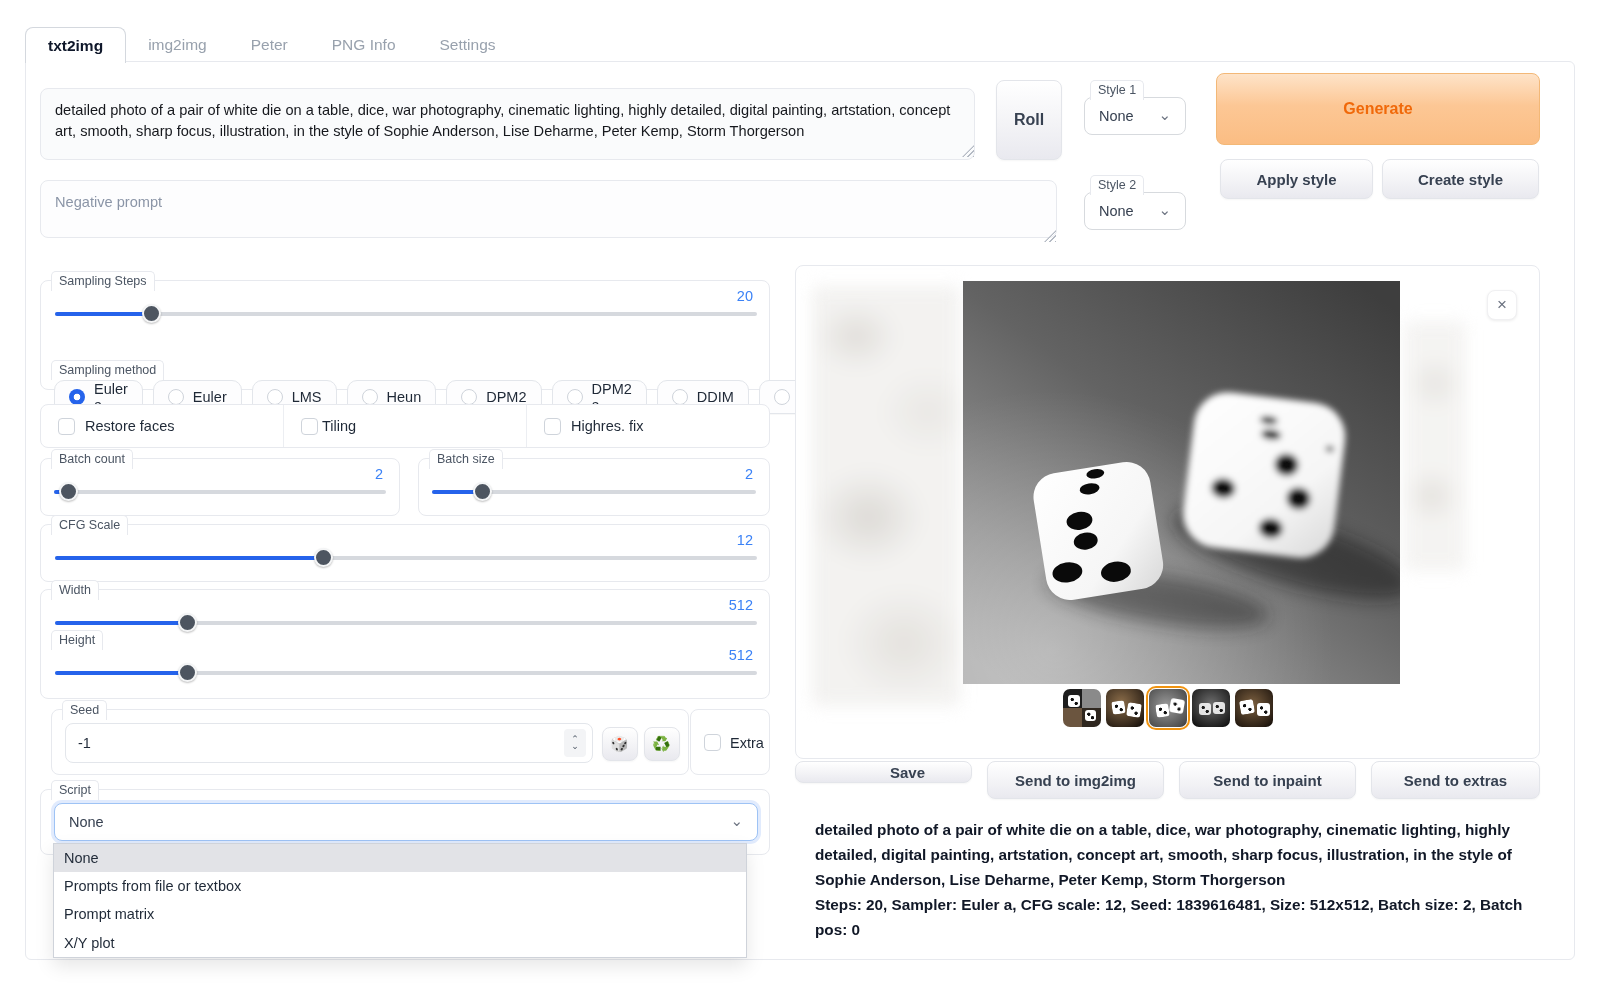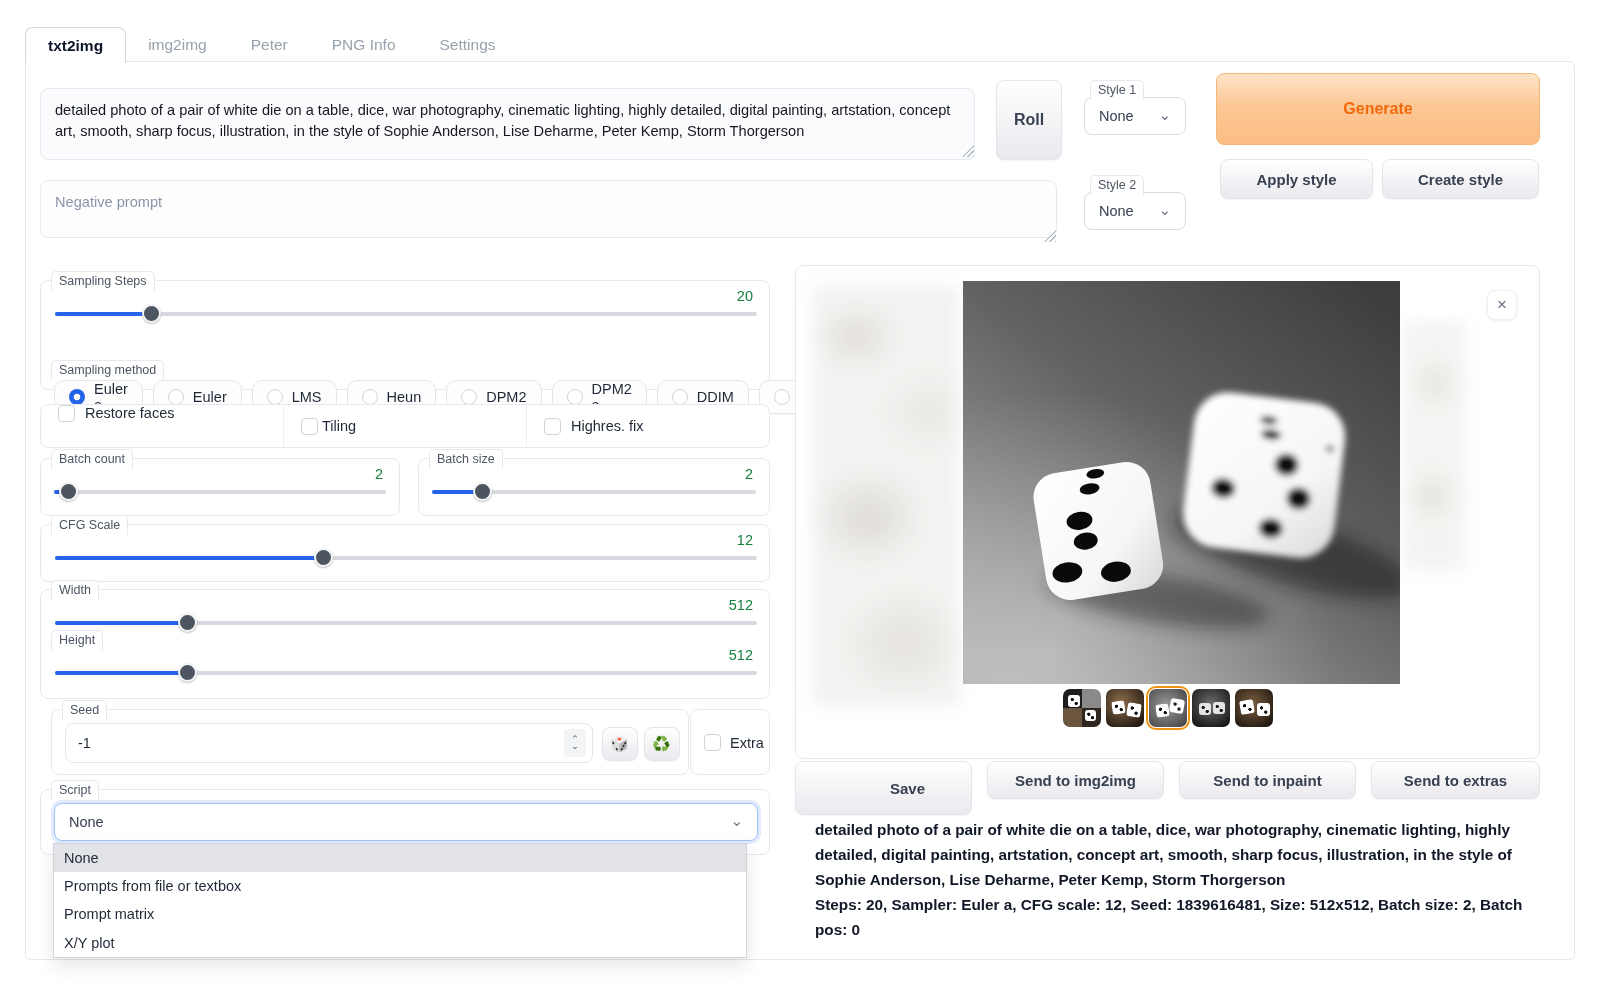--- a/index.html
+++ b/index.html
@@ -23,21 +23,21 @@
     border:1px solid #e7e9ee; border-radius:0 6px 6px 6px; z-index:0; background:#fff;
   }
 
   
   .box { position:absolute; background:#fff; border:1px solid #e7e9ee; border-radius:8px; }
   .chip {
     position:absolute; top:-10px; left:10px; background:#fff;
     border:1px solid #e7e9ee; border-bottom:none; border-radius:5px 5px 0 0;
     padding:2px 7px 1px; font-size:12.5px; color:#4b5563; line-height:1.25; z-index:2; white-space:nowrap;
   }
-  .val { position:absolute; right:16px; top:7px; font-size:14.5px; color:#15803d; }
+  .val { position:absolute; right:16px; top:7px; font-size:14.5px; color:#3b82f6; }
   .slider { position:absolute; height:18px; }
   .slider .track { position:absolute; left:0; right:0; top:7px; height:4px; border-radius:4px; background:#d6d9de; }
   .slider .fill  { position:absolute; left:0; top:7px; height:4px; border-radius:4px; background:#2563eb; }
   .slider .knob  { position:absolute; top:-1px; width:19px; height:19px; border-radius:50%;
                    background:#4d5560; border:2px solid #f4f5f6; box-shadow:0 1px 2px rgba(0,0,0,.25); }
   .graybtn {
     display:flex; align-items:center; justify-content:center;
     background:linear-gradient(180deg,#ffffff 0%,#f3f3f6 55%,#e9e9ef 100%);
     border:1px solid #e3e5ea; border-radius:8px; color:#374151; font-weight:700;
     font-size:15px; cursor:pointer; box-shadow:0 1px 2px rgba(0,0,0,.04);
@@ -163,21 +163,21 @@
           <span>DDIM</span>
         </div>
       <div class="pill">
           <span class="rdot"></span>
           <span>PLMS</span>
         </div>
     </div>
   </div>
 
   <div class="box" style="left:40px;top:404px;width:730px;height:44px;display:flex;align-items:stretch;">
-    <div style="flex:1;display:flex;gap:10px;padding-left:17px;border-right:1px solid #eceef2;">
+    <div style="flex:1;display:flex;align-items:center;gap:10px;padding-left:17px;border-right:1px solid #eceef2;">
       <span class="cbox"></span>
         <span style="font-size:14.5px;">Restore faces</span>
     </div>
     <div style="flex:1;display:flex;align-items:center;gap:4px;padding-left:17px;border-right:1px solid #eceef2;">
       <span class="cbox"></span>
         <span style="font-size:14.5px;">Tiling</span>
     </div>
     <div style="flex:1;display:flex;align-items:center;gap:10px;padding-left:17px;">
       <span class="cbox"></span>
         <span style="font-size:14.5px;">Highres. fix</span>
@@ -355,21 +355,21 @@
           <span class="mini" style="width:12px;height:12px;left:7px;top:14px;opacity:.85;"></span>
           <span class="mini" style="width:12px;height:12px;left:21px;top:13px;opacity:.85;"></span>
         </div>
       <div class="thumb t5">
           <span class="mini" style="width:14px;height:14px;left:5px;top:11px;transform:rotate(-10deg);"></span>
           <span class="mini" style="width:13px;height:13px;left:22px;top:14px;"></span>
         </div>
     </div>
   </div>
 
-  <button class="graybtn abs" style="left:795px;top:761px;width:177px;height:54px;padding-left:48px;">Save</button>
+  <button class="graybtn abs" style="left:795px;top:761px;width:177px;height:22px;padding-left:48px;">Save</button>
   <button class="graybtn abs" style="left:987px;top:761px;width:177px;height:38px;">Send to img2img</button>
   <button class="graybtn abs" style="left:1179px;top:761px;width:177px;height:38px;">Send to inpaint</button>
   <button class="graybtn abs" style="left:1371px;top:761px;width:169px;height:38px;">Send to extras</button>
 
   <div class="abs" style="left:815px;top:817px;width:712px;">
     <div style="font-size:15.3px;font-weight:600;color:#111827;line-height:25px;">detailed photo of a pair of white die on a table, dice, war photography, cinematic lighting, highly detailed, digital painting, artstation, concept art, smooth, sharp focus, illustration, in the style of Sophie Anderson, Lise Deharme, Peter Kemp, Storm Thorgerson</div>
     <div style="font-size:15.3px;font-weight:600;color:#111827;line-height:25px;margin-top:0px;">Steps: 20, Sampler: Euler a, CFG scale: 12, Seed: 1839616481, Size: 512x512, Batch size: 2, Batch pos: 0</div>
   </div>
 </div>
 

